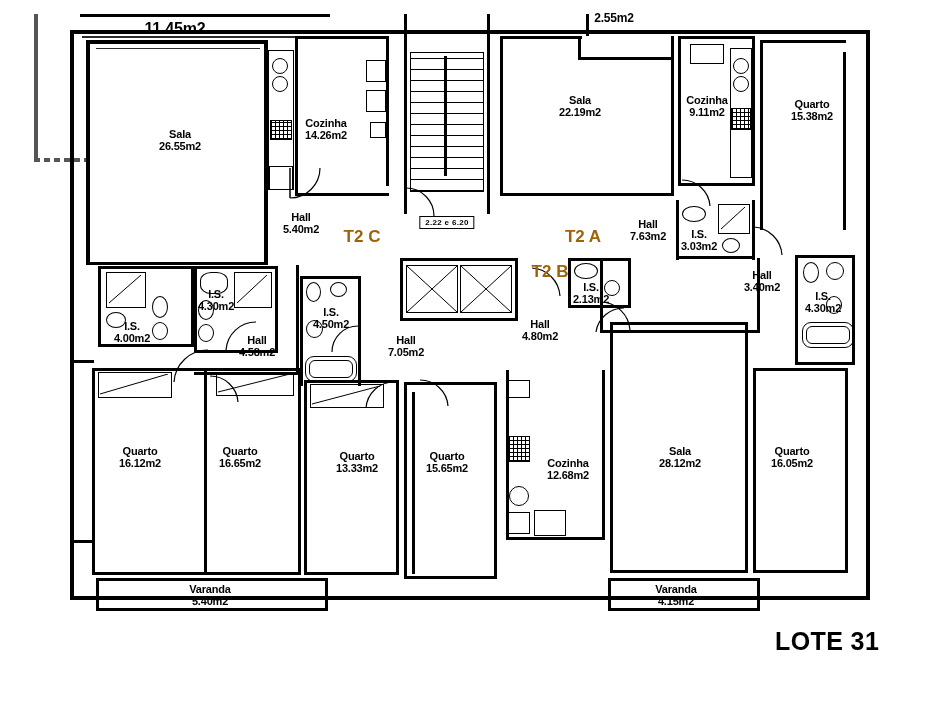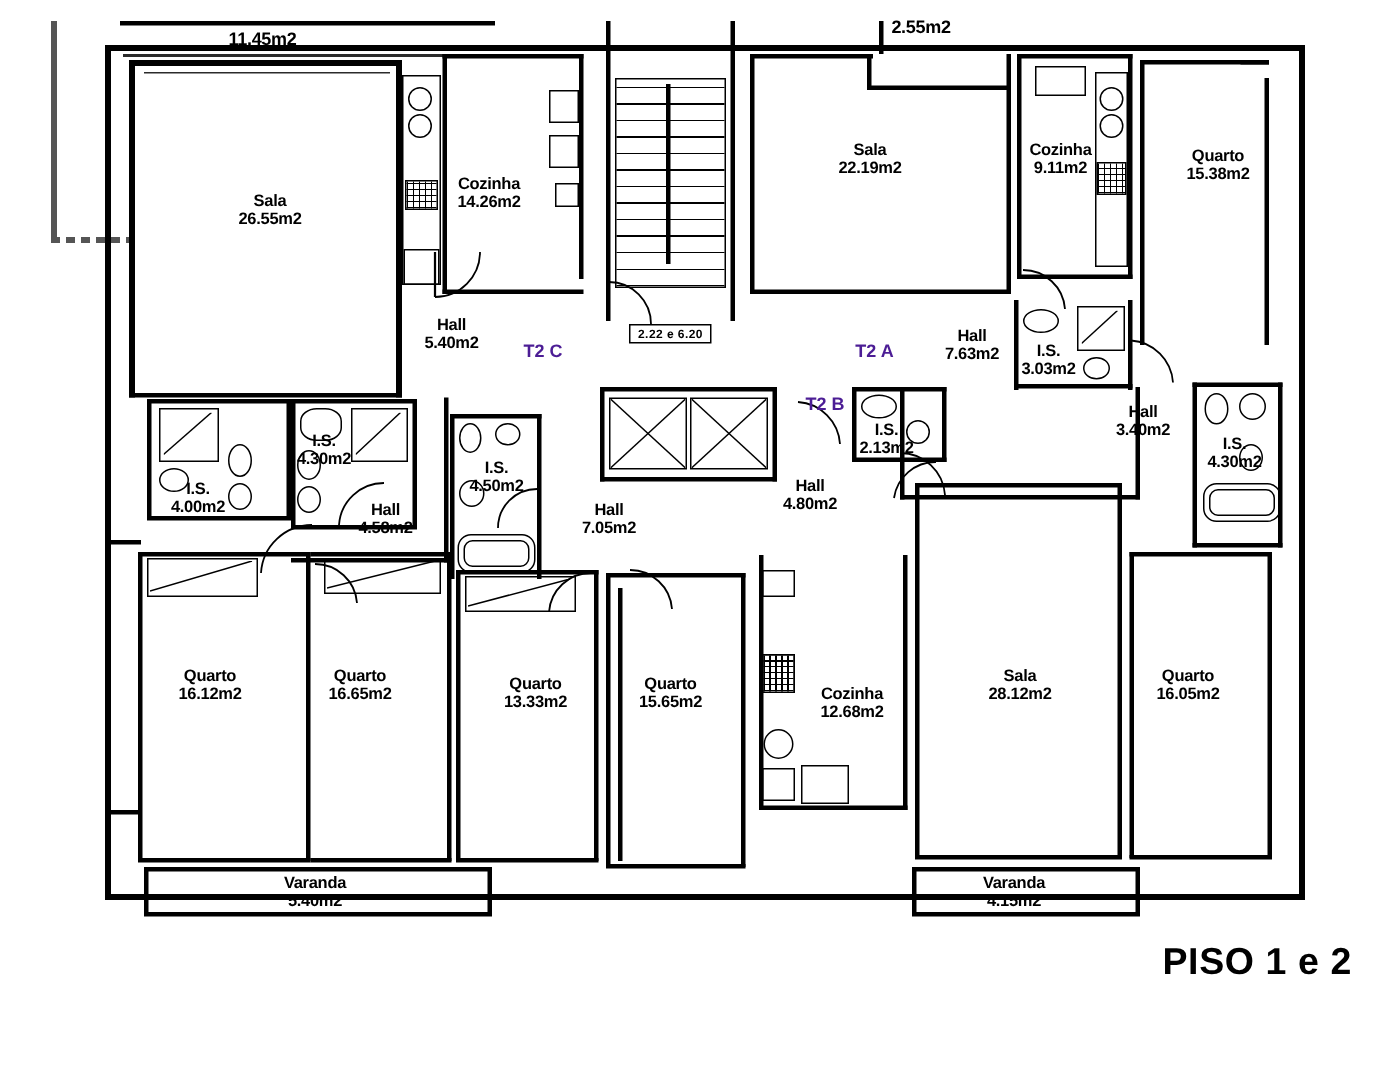--- a/index.html
+++ b/index.html
@@ -35,22 +35,22 @@
     font-size: 11px;
     font-weight: 700;
     letter-spacing: -0.2px;
     white-space: nowrap;
     transform: translateX(-50%);
   }
   .lbl .n { display: block; }
   .lbl .a { display: block; }
   .tag {
     position: absolute;
-    color: #4c1d95;
-    font-size: 12px;
+    color: #a16207;
+    font-size: 17px;
     font-weight: 700;
     white-space: nowrap;
     transform: translateX(-50%);
     text-align: center;
   }
   .dimbox {
     position: absolute;
     border: 1.5px solid #000;
     background: #fff;
     font-size: 8px;
@@ -528,21 +528,21 @@
   </div>
   <div class="lbl" style="left:676px; top:583px;">
     <span class="n">Varanda</span>
     <span class="a">4.15m2</span>
   </div>
 
   <div class="tag" style="left:362px; top:227px;">T2 C</div>
   <div class="tag" style="left:550px; top:262px;">T2 B</div>
   <div class="tag" style="left:583px; top:227px;">T2 A</div>
 
-  <div class="lbl" style="left:175px; top:20px; font-size:12px;">11.45m2</div>
+  <div class="lbl" style="left:175px; top:20px; font-size:16px;">11.45m2</div>
   <div class="lbl" style="left:614px; top:12px; font-size:12px;">2.55m2</div>
   <div class="dimbox" style="left:447px; top:216px;">2.22 e 6.20</div>
 
   <div class="titleblock" style="left:775px; top:625px;">
-    <div>PISO 1 e 2</div>
+    <div>LOTE 31</div>
   </div>
 
 </div>
 
 </body></html>

